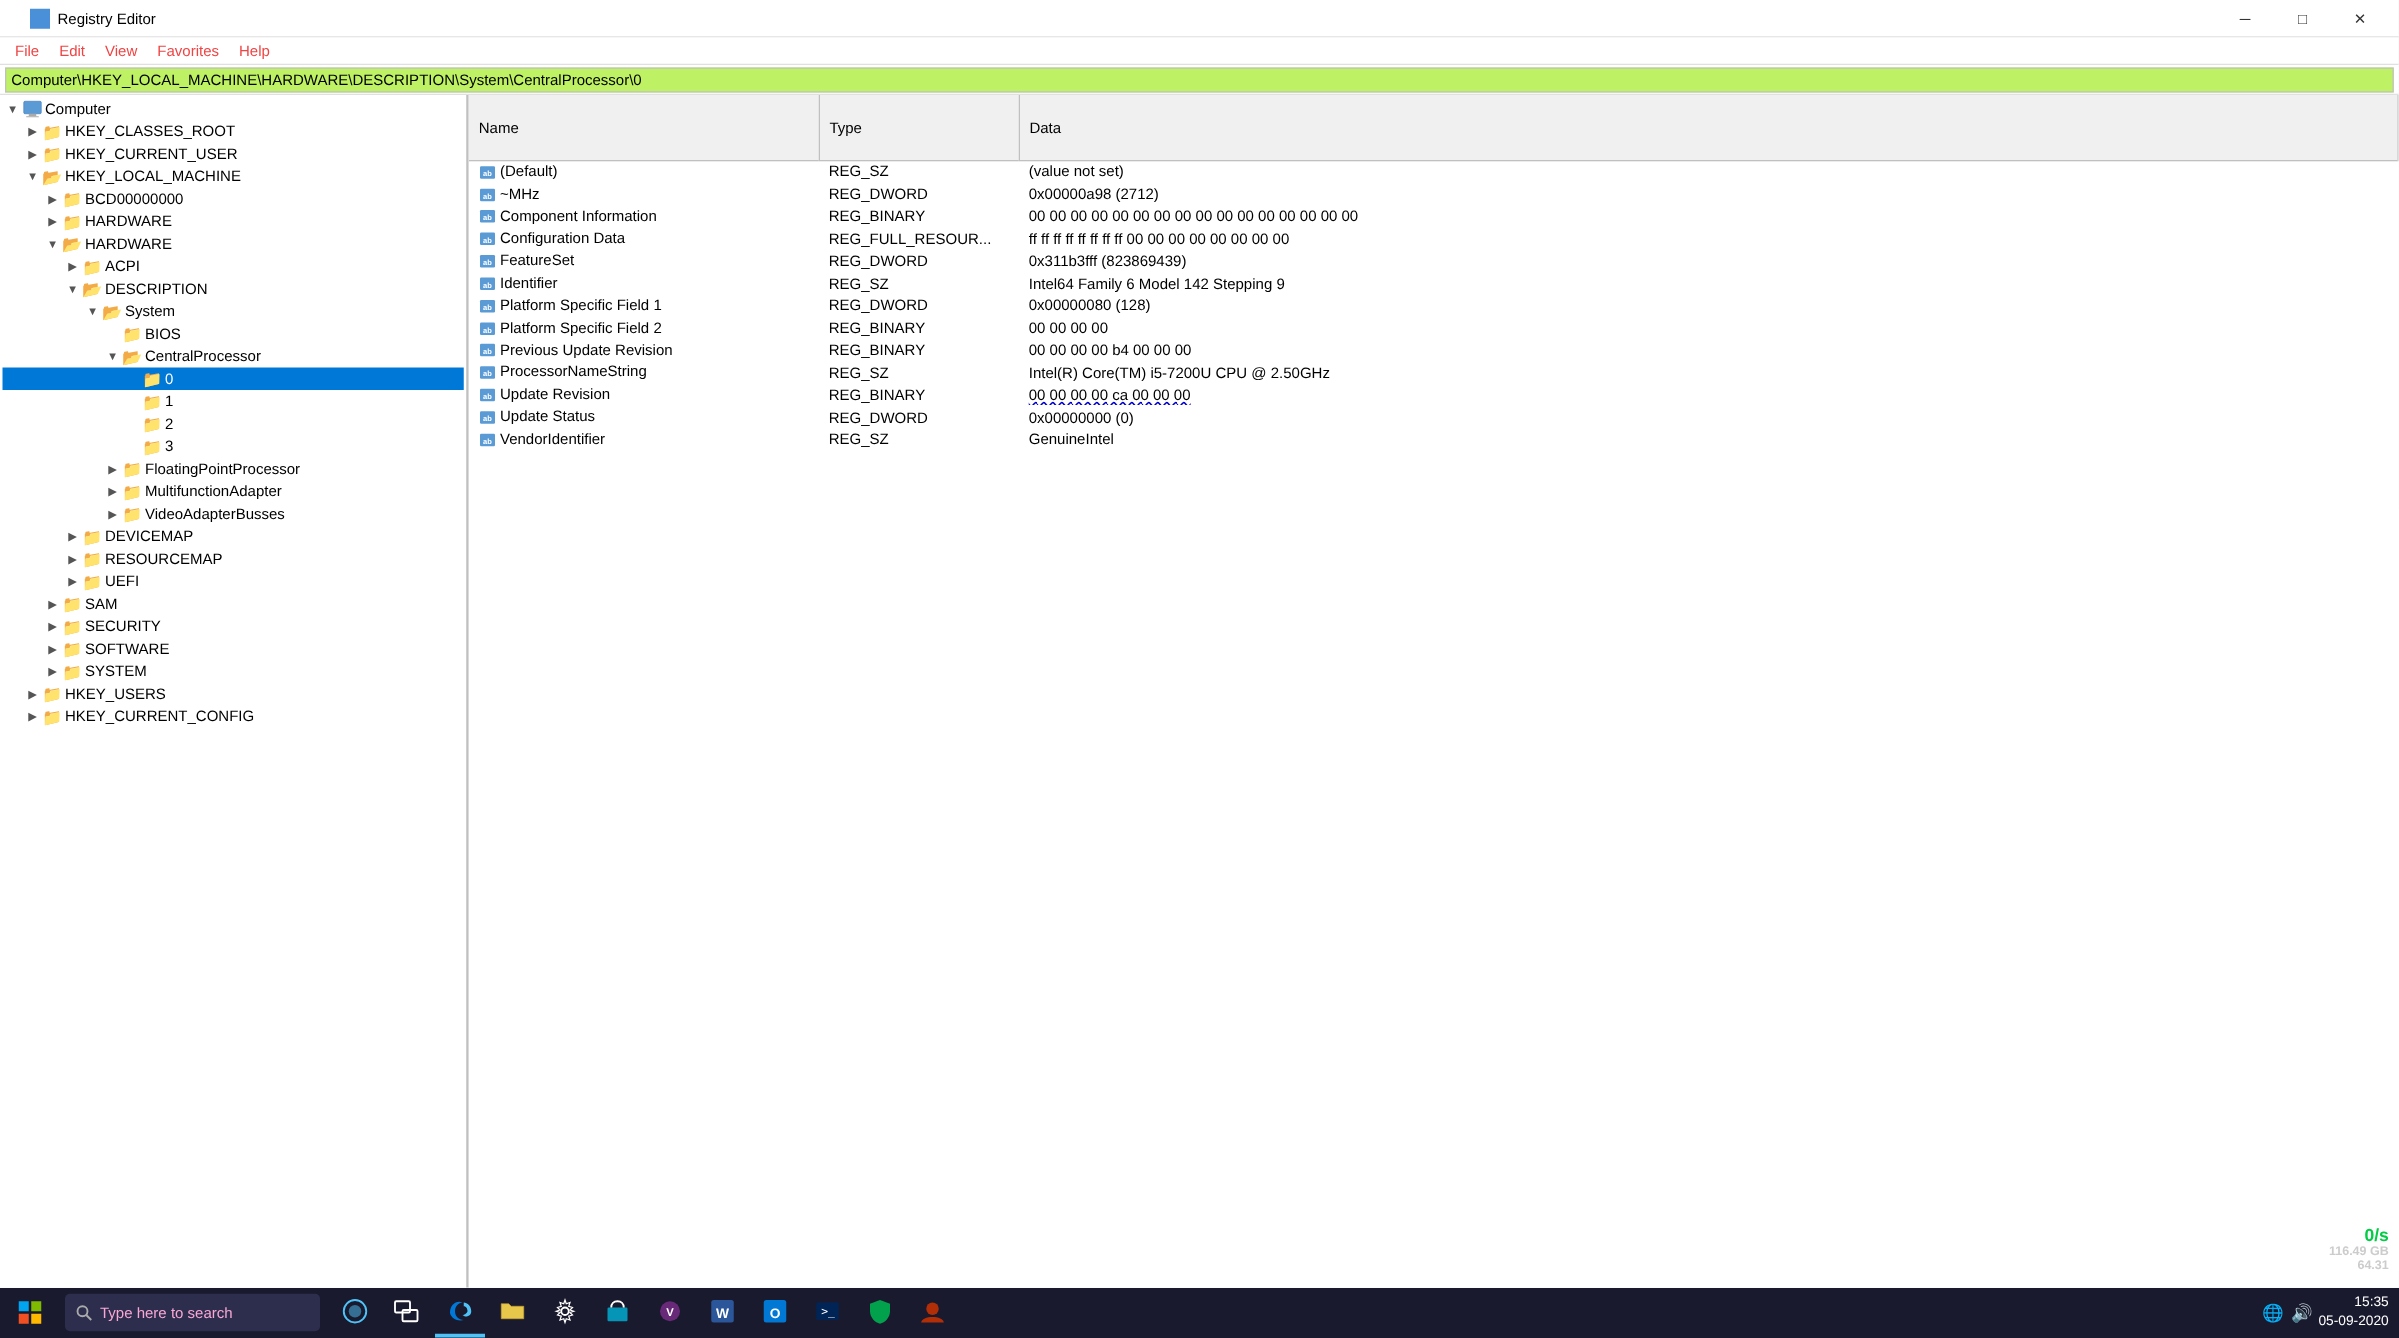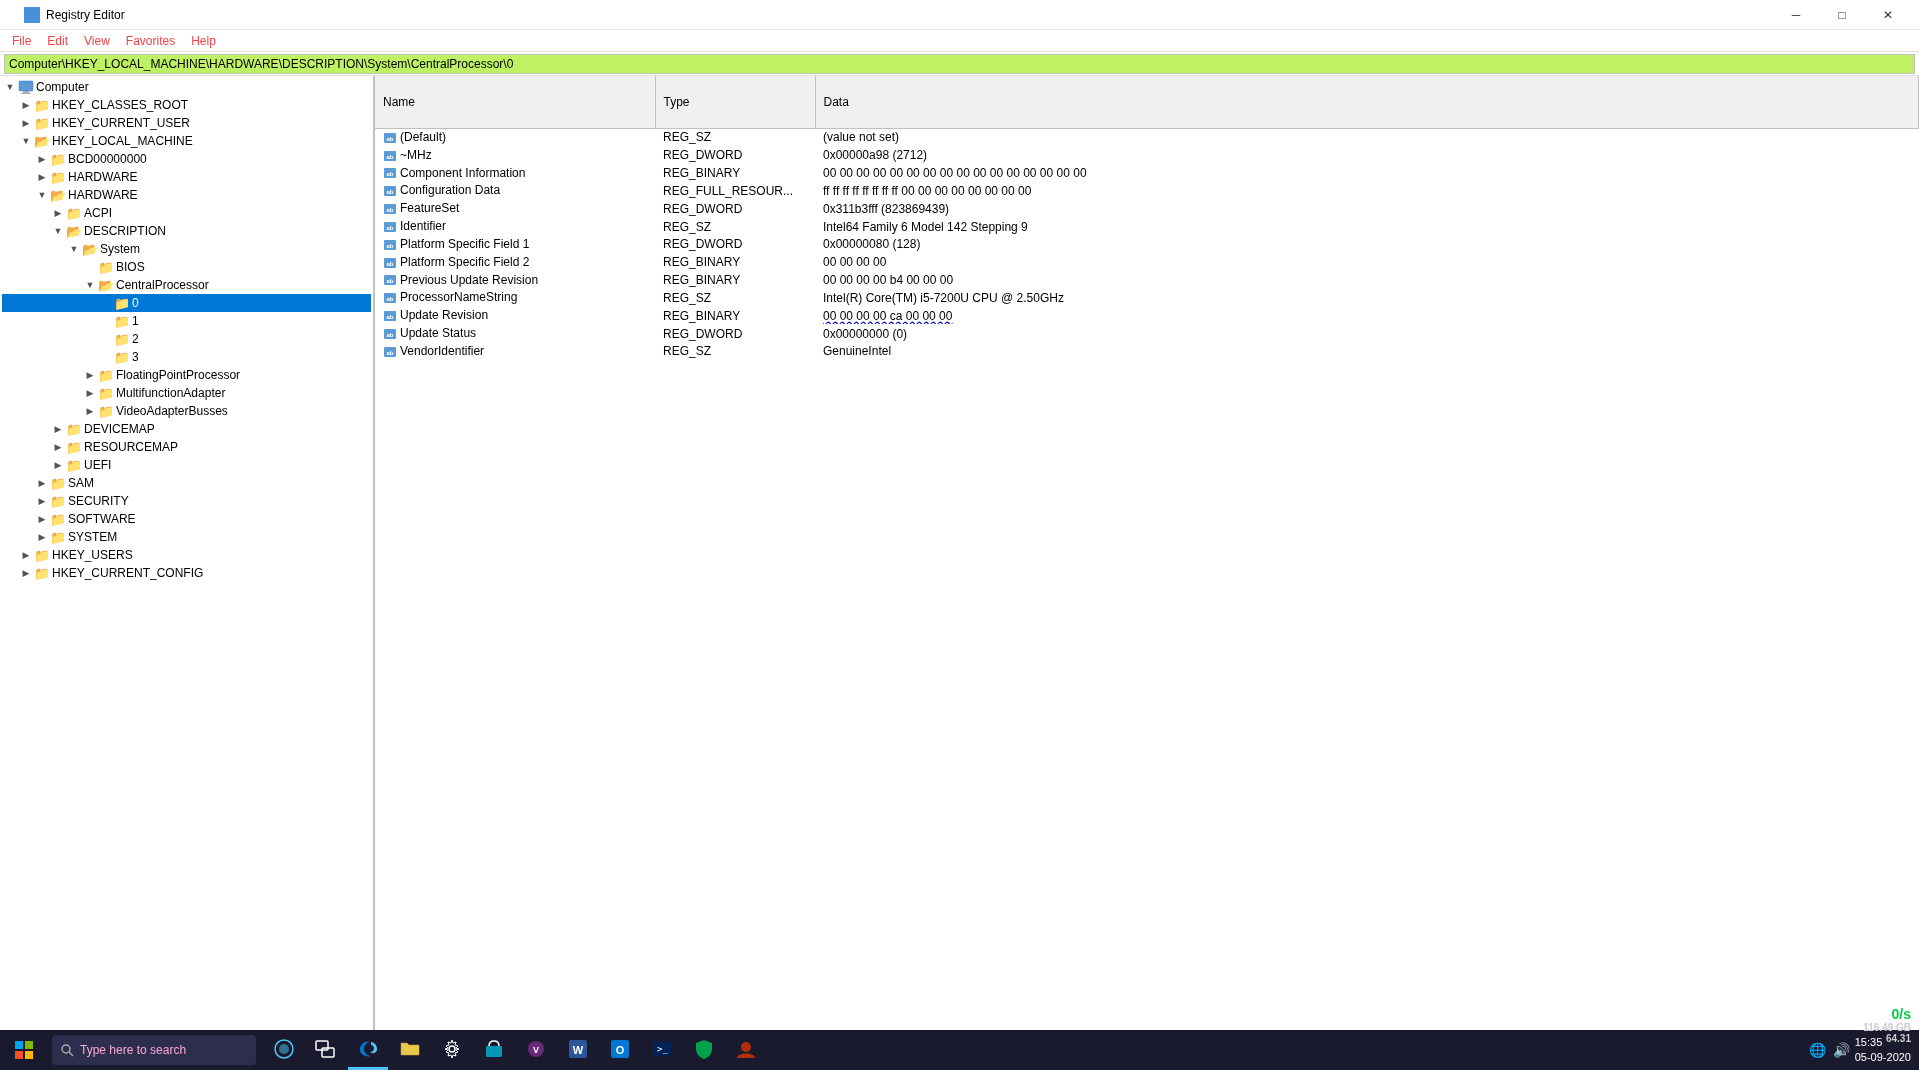--- a/index.html
+++ b/index.html
@@ -198,31 +198,31 @@
     .taskbar-icon.active { border-bottom: 3px solid #4fc3f7; }
 
     .taskbar-tray {
       margin-left: auto;
       display: flex; align-items: center; gap: 4px;
       padding-right: 8px;
       color: #fff;
       font-size: 11px;
     }
     .tray-icons { display: flex; align-items: center; gap: 6px; }
-    .tray-time { text-align: left; line-height: 1.4; }
+    .tray-time { text-align: right; line-height: 1.4; }
 
     
     ::-webkit-scrollbar { width: 10px; height: 10px; }
     ::-webkit-scrollbar-track { background: #f0f0f0; }
     ::-webkit-scrollbar-thumb { background: #c0c0c0; }
 
     
     .network-overlay {
       position: fixed;
-      bottom: 26px;
+      bottom: 52px;
       right: 8px;
       color: #00cc44;
       font-size: 11px;
       font-weight: bold;
       text-align: right;
       z-index: 200;
     }
     .network-size { color: #cccccc; font-size: 10px; }
   </style>
 </head>

